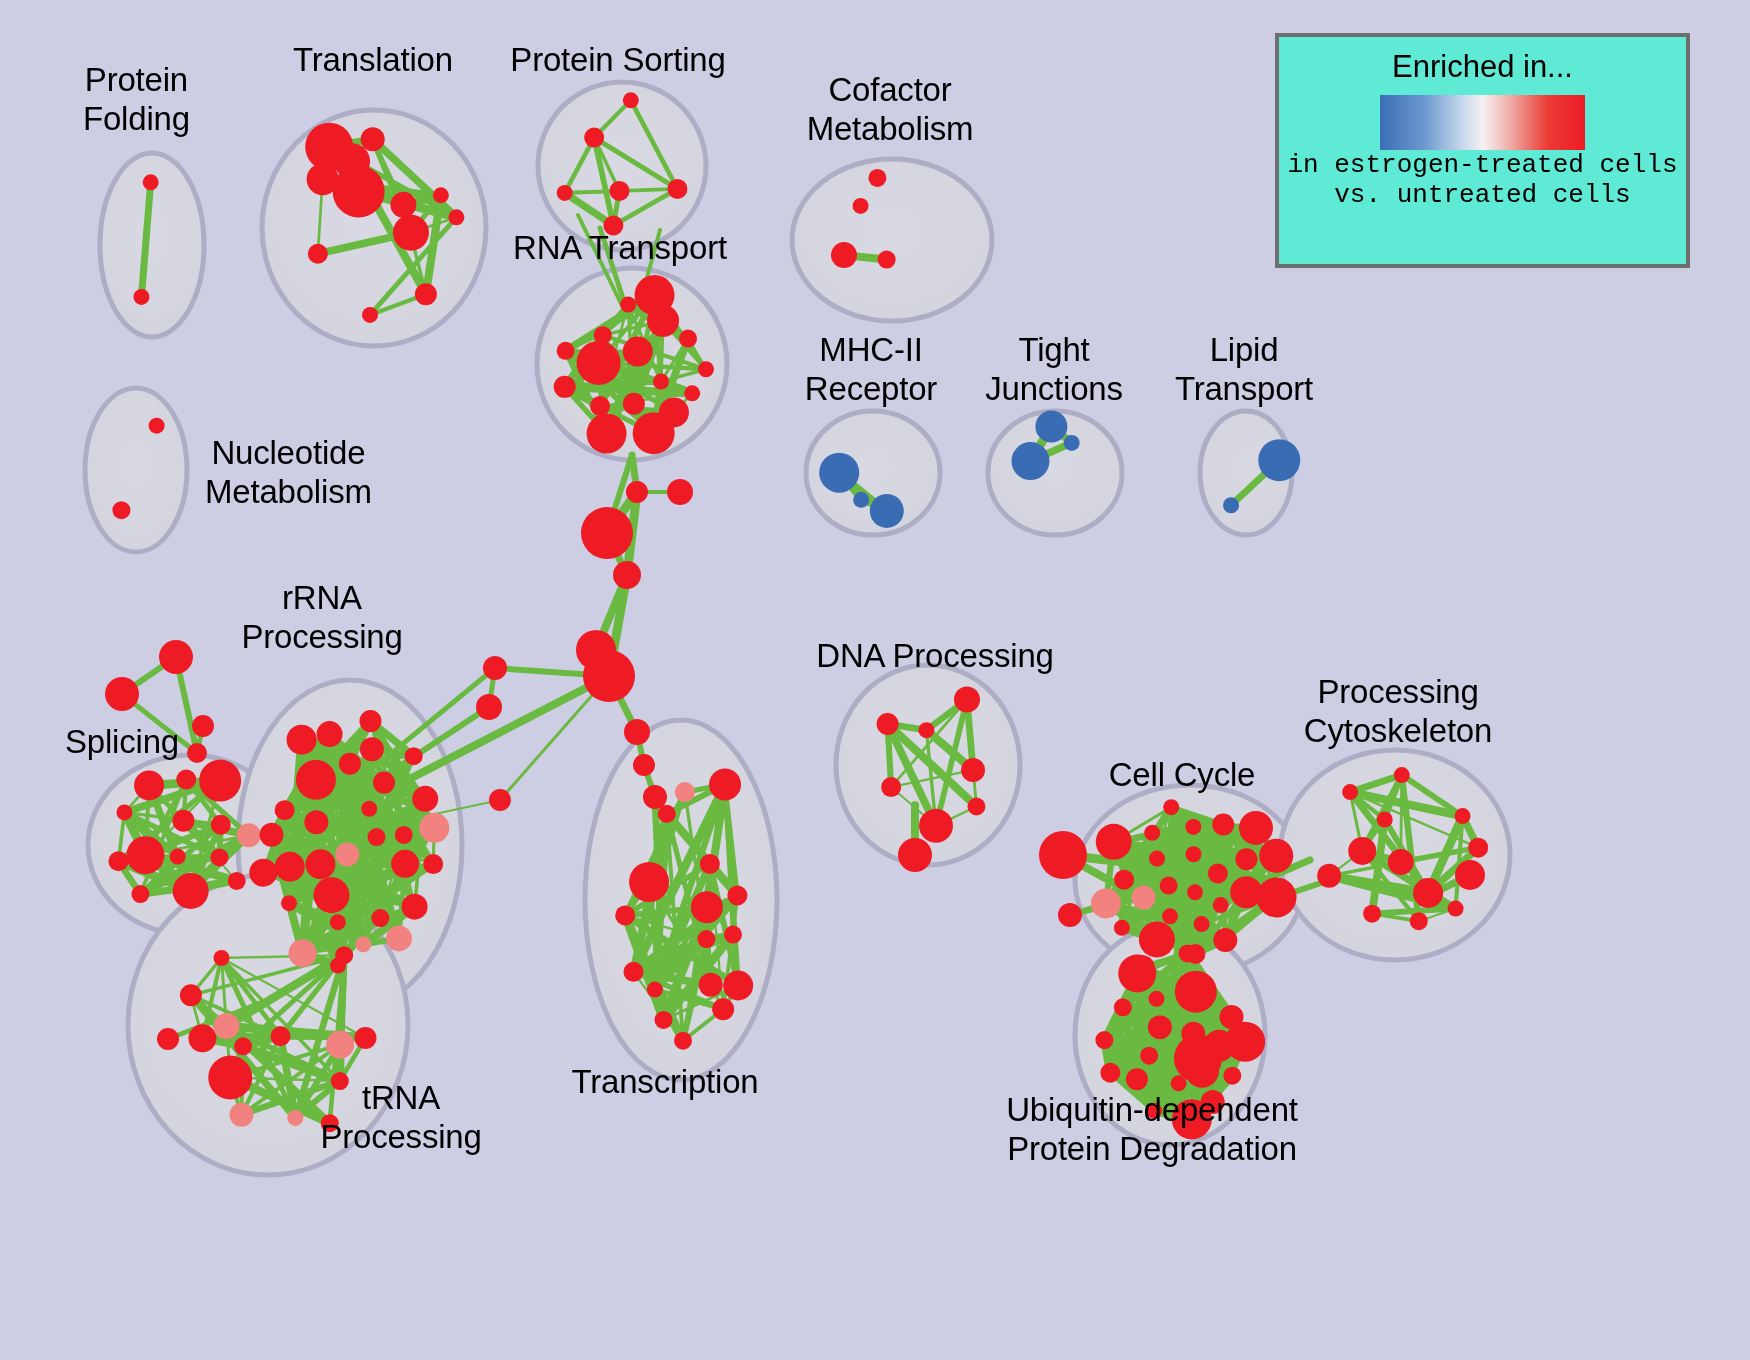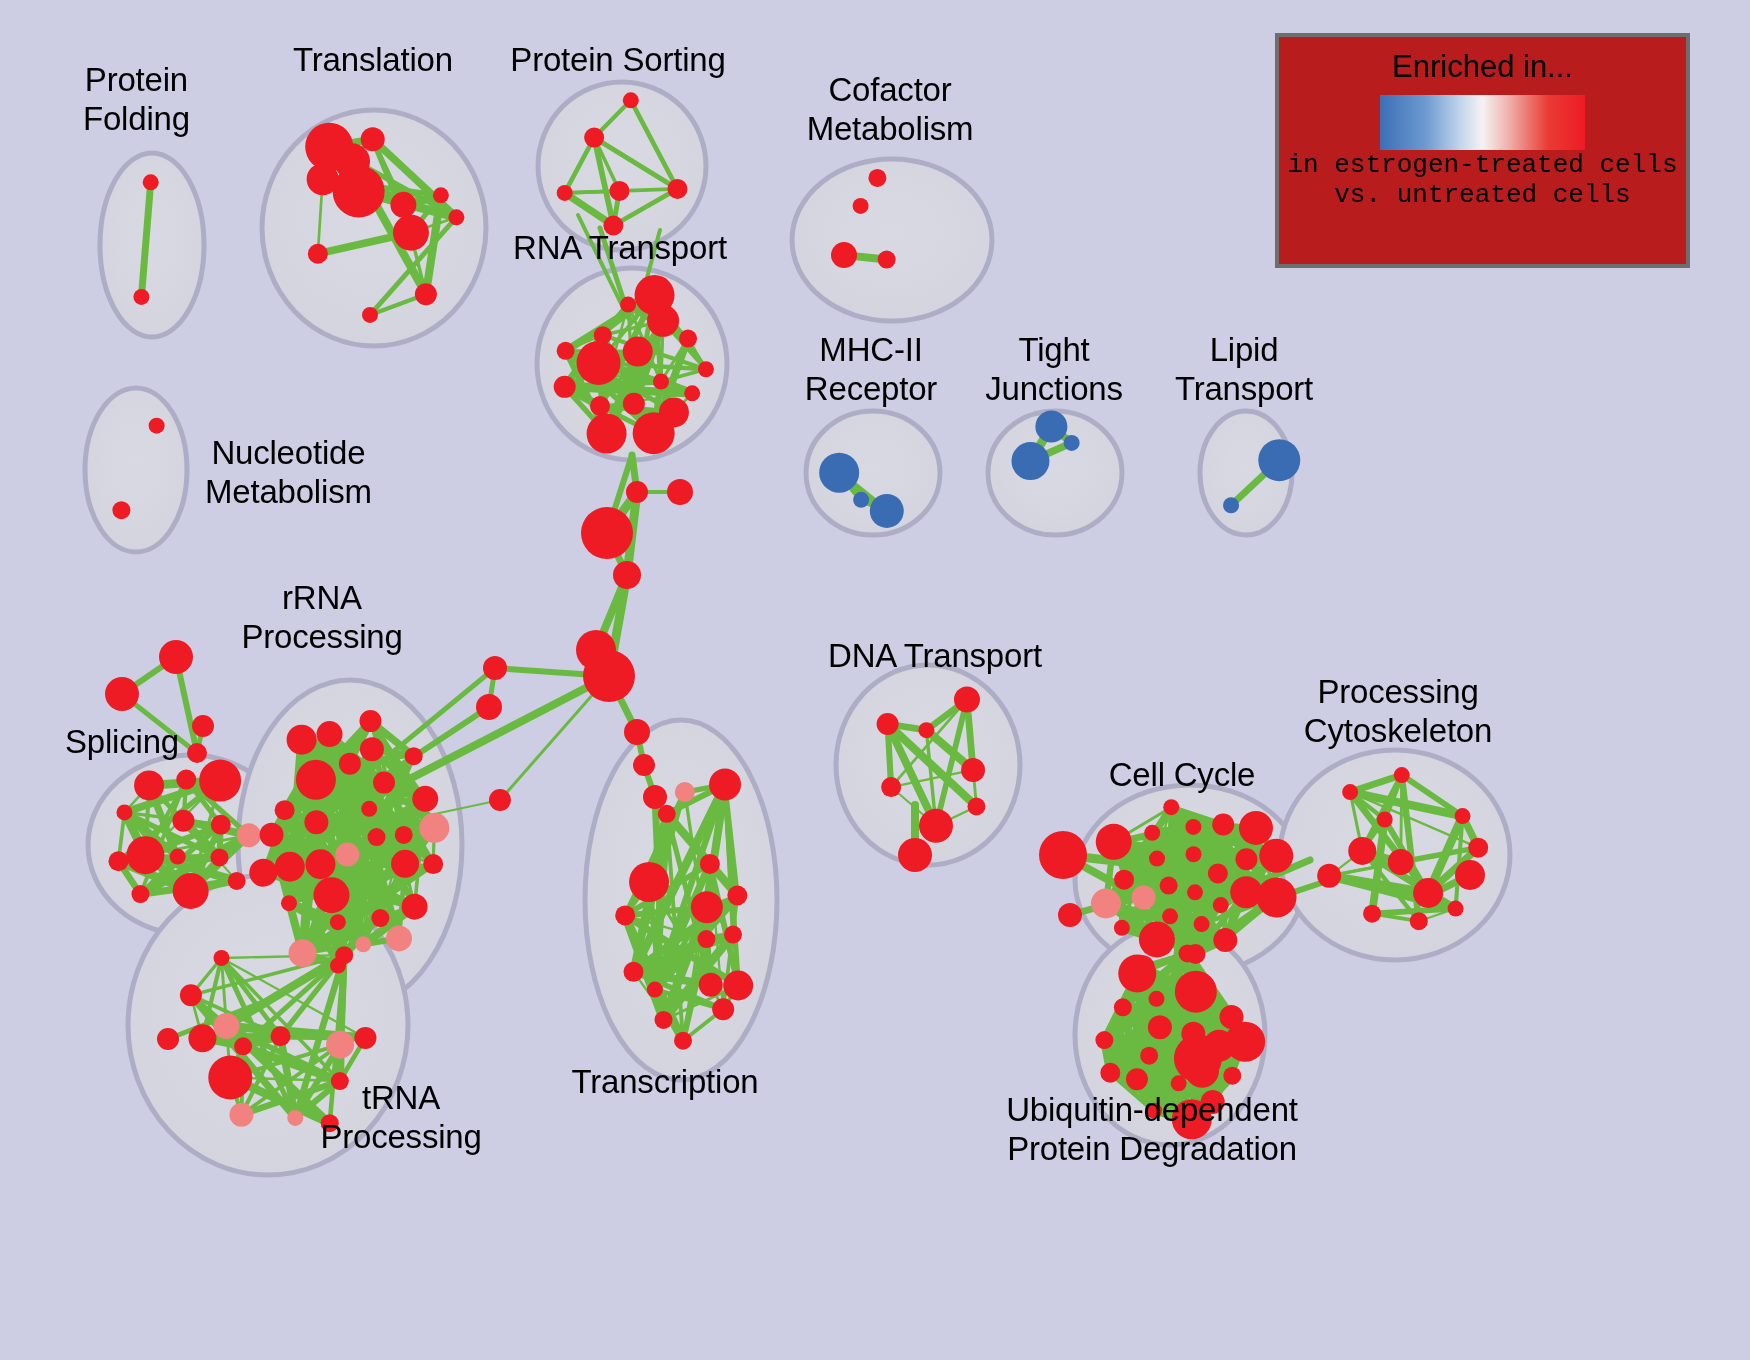--- a/index.html
+++ b/index.html
@@ -33,21 +33,21 @@
   }
   .cluster-label.ctr { text-align: center; transform: translateX(-50%); }
   .cluster-label.lft { text-align: center; }
 
   #legend-box {
     position: absolute;
     left: 1275px;
     top: 33px;
     width: 415px;
     height: 235px;
-    background: #b91c1c;
+    background: #5eead4;
     border: 4px solid #6e6e6e;
     box-sizing: border-box;
   }
   #legend-title {
     text-align: center;
     font-size: 31px;
     color: #000;
     margin-top: 12px;
     font-family: "Liberation Sans", sans-serif;
   }
@@ -1298,21 +1298,21 @@
 Receptor</div>
       <div class="cluster-label ctr" style="left: 1054px; top: 330px;">Tight
 Junctions</div>
       <div class="cluster-label ctr" style="left: 1244px; top: 330px;">Lipid
 Transport</div>
       <div class="cluster-label lft" style="left: 205px; top: 433px;">Nucleotide
 Metabolism</div>
       <div class="cluster-label ctr" style="left: 322px; top: 578px;">rRNA
 Processing</div>
       <div class="cluster-label lft" style="left: 65px; top: 722px;">Splicing</div>
-      <div class="cluster-label ctr" style="left: 935px; top: 636px;">DNA Transport</div>
+      <div class="cluster-label ctr" style="left: 935px; top: 636px;">DNA Processing</div>
       <div class="cluster-label ctr" style="left: 1398px; top: 672px;">Processing
 Cytoskeleton</div>
       <div class="cluster-label ctr" style="left: 1182px; top: 755px;">Cell Cycle</div>
       <div class="cluster-label ctr" style="left: 401px; top: 1078px;">tRNA
 Processing</div>
       <div class="cluster-label ctr" style="left: 665px; top: 1062px;">Transcription</div>
       <div class="cluster-label ctr" style="left: 1152px; top: 1090px;">Ubiquitin-dependent
 Protein Degradation</div>
     </div>
 

